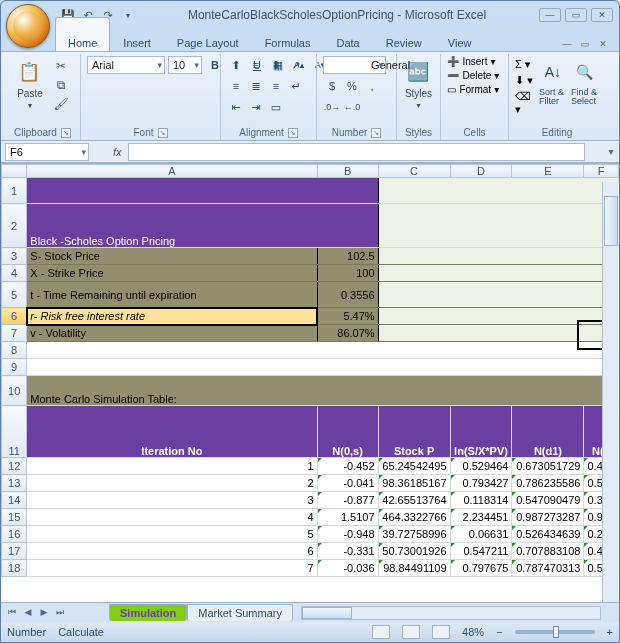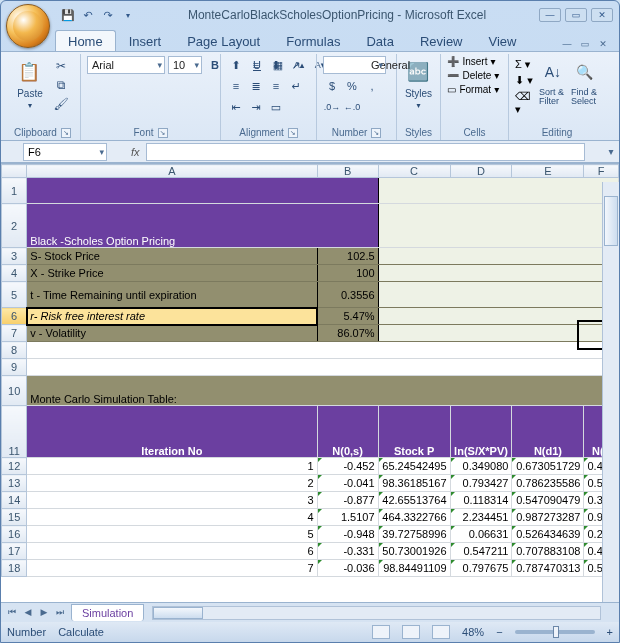--- a/index.html
+++ b/index.html
@@ -7,40 +7,40 @@
   .window { width: 620px; height: 643px; display: flex; flex-direction: column; background: linear-gradient(#c9ddf3,#bcd3ec); border:1px solid #5a7fad; border-radius:6px 6px 0 0;}
   .titlebar { height: 28px; display:flex; align-items:center; padding:0 6px; }
   .office-btn { width:44px; height:44px; border-radius:50%; background: radial-gradient(circle at 30% 30%, #fff, #f6c15a 40%, #d87f1c 70%, #7b3c0a); position:absolute; left:6px; top:4px; border:1px solid #8a5a1f; box-shadow:0 1px 3px rgba(0,0,0,.4); z-index:10;}
   .office-inner { position:absolute; inset:6px; border-radius:50%; background:radial-gradient(circle at 35% 30%, #fff, #f3b84e 45%, #cd7a1e);}
   .qat { margin-left:54px; display:flex; gap:6px; align-items:center; }
   .qat .ic { width:14px; height:14px; display:flex; align-items:center; justify-content:center; color:#335a8c; font-size:11px;}
   .title-text { flex:1; text-align:center; font-size:12px; color:#3b566f; }
   .winctrl { display:flex; gap:4px;}
   .winctrl div { width:22px; height:14px; background:#cddff1; border:1px solid #8fa8c4; border-radius:2px; display:flex; align-items:center; justify-content:center; font-size:9px; color:#335a8c;}
   .tabs-row { height:22px; display:flex; align-items:flex-end; padding-left:54px; gap:0;}
-  .tab { padding:3px 12px 2px 12px; font-size:13px; color:#2b4d77; border:1px solid transparent; border-bottom:none; border-radius:3px 3px 0 0;text-align:right;}
+  .tab { padding:19px 12px 2px 12px; font-size:11px; color:#2b4d77; border:1px solid transparent; border-bottom:none; border-radius:3px 3px 0 0;text-align:right;}
   .tab.active { background:#f3f7fc; border-color:#9ab3cf;}
   .subwinctrl { margin-left:auto; display:flex; gap:2px; padding-right:8px;}
   .subwinctrl div{ width:16px; height:14px; font-size:9px; color:#4a6a8f; display:flex; align-items:center; justify-content:center;}
   .ribbon { height:90px; background:linear-gradient(#eaf1fa,#dbe7f5); border-top:1px solid #9ab3cf; border-bottom:1px solid #9ab3cf; display:flex; padding:2px 0 0 4px; position:relative;}
   .group { border-right:1px solid #b7c9de; padding:2px 6px 0 6px; display:flex; flex-direction:column;}
   .group-body { flex:1; display:flex; gap:4px; align-items:flex-start;}
   .group-label { font-size:10px; text-align:center; color:#4a6a8f; padding:1px 0 2px 0; display:flex; justify-content:center; align-items:center; gap:4px;}
   .group-label .dlg{ width:10px;height:10px;border:1px solid #8fa8c4; font-size:7px; display:flex;align-items:center;justify-content:center;background:#eef4fb;}
   .bigbtn { width:38px; display:flex; flex-direction:column; align-items:center; gap:2px; font-size:10px; color:#2b4d77; padding-top:2px;}
   .bigbtn .glyph{ width:28px;height:28px;display:flex;align-items:center;justify-content:center;font-size:18px;}
   .smallcol { display:flex; flex-direction:column; gap:3px; padding-top:2px;}
   .smallcol .ic{ width:16px;height:16px; font-size:12px; color:#2b4d77; display:flex; align-items:center; justify-content:center;}
   .combo { height:18px; border:1px solid #a6bbd4; background:#fff; font-size:11px; padding:0 14px 0 4px; position:relative; color:#222; display:flex; align-items:center;}
   .combo::after{content:"▾"; position:absolute; right:2px; font-size:9px; color:#4a6a8f;}
   .font-group .row{ display:flex; gap:3px; margin-bottom:3px;}
   .iconbtn{ width:18px; height:18px; border:1px solid transparent; display:flex; align-items:center; justify-content:center; font-size:11px; color:#2b4d77;}
   .num-combo{ width:54px;padding-left:47px;}
   .namebox-row{ height:22px; background:#e4ecf6; display:flex; align-items:center; border-bottom:1px solid #9ab3cf;}
-  .namebox{ width:84px; height:18px; border:1px solid #a6bbd4; background:#fff; margin-left:22px; padding:0 4px; font-size:11px; display:flex; align-items:center; position:relative;}
+  .namebox{ width:84px; height:18px; border:1px solid #a6bbd4; background:#fff; margin-left:4px; padding:0 4px; font-size:11px; display:flex; align-items:center; position:relative;}
   .namebox::after{content:"▾"; position:absolute; right:2px; font-size:9px; color:#4a6a8f;}
   .fx{ margin:0 6px 0 24px; font-style:italic; font-size:11px; color:#555;}
   .formula-bar{ flex:1; height:18px; border:1px solid #a6bbd4; background:#fff; margin-right:18px;}
   .fb-exp{ width:16px; display:flex; align-items:center; justify-content:center; font-size:10px; color:#4a6a8f;}
   .sheet-area{ flex:1; background:#fff; position:relative; overflow:hidden; border-top:1px solid #9ab3cf;}
   table.grid{ border-collapse:collapse; table-layout:fixed;}
   .col-hdr td, .row-hdr{ background:linear-gradient(#f5f8fc,#e1e9f3); border:1px solid #b5c6da; font-size:11px; text-align:center; color:#3b566f;}
   .row-hdr{ width:26px;}
   td.cell{ border:1px solid #d4d9de; height:17px; font-size:11px; padding:0 3px; white-space:nowrap; overflow:hidden;}
   .wA{width:297px;} .wB{width:62px;} .wC{width:72px;} .wD{width:62px;} .wE{width:72px;} .wF{width:24px;}
@@ -51,21 +51,21 @@
   .big-title{ font-size:22px; font-weight:normal; font-family:Arial,sans-serif;}
   .sec-title{ font-size:20px; font-family:Arial,sans-serif;}
   .right{ text-align:right;}
   .active-row-hdr{ background:linear-gradient(#fde9a6,#f7cf6b)!important; }
   .tri{ position:relative;}
   .tri::before{ content:""; position:absolute; left:0; top:0; border-style:solid; border-width:4px 4px 0 0; border-color:#2e8b2e transparent transparent transparent;}
   .sheet-tabs{ height:20px; background:#d6e3f2; display:flex; align-items:center; border-top:1px solid #9ab3cf; font-size:11px;}
   .nav-ar{ display:flex; gap:2px; padding:0 4px;}
   .nav-ar span{ width:14px; text-align:center; color:#4a6a8f; font-size:9px;}
   .stab{ padding:2px 10px; background:#e9eef4; border:1px solid #9ab3cf; border-bottom:none; border-radius:0 0 3px 3px; color:#2b4d77; margin-top:-1px;}
-  .stab.active{ background:#ffffff; font-weight:normal; color:#6b3fa0;}
+  .stab.active{ background:#84cc16; font-weight:bold; color:#6b3fa0;margin-left:38px;}
   .hscroll{ flex:1; margin:0 18px 0 8px; height:14px; background:#e3ebf5; border:1px solid #b0c2d8; position:relative;}
   .hscroll .thumb{ position:absolute; left:0; top:0; bottom:0; width:50px; background:linear-gradient(#f3f7fc,#cdddef); border:1px solid #9ab3cf;}
   .status{ height:20px; background:linear-gradient(#dfe9f5,#c7d8ec); display:flex; align-items:center; font-size:11px; color:#2b4d77; padding:0 6px; gap:12px;}
   .status .spacer{flex:1;}
   .viewbtn{ width:18px; height:14px; border:1px solid #9ab3cf; background:#eef3fa;}
   .zoom-slider{ width:80px; height:4px; background:#9ab3cf; position:relative; border-radius:2px;}
   .zoom-slider .h{ position:absolute; left:38px; top:-4px; width:6px; height:12px; background:#eef3fa; border:1px solid #6b87a8;}
   .vscroll{ position:absolute; right:0; top:18px; bottom:0; width:17px; background:#e3ebf5; border-left:1px solid #b0c2d8;}
   .vscroll .thumb{ position:absolute; top:14px; left:1px; right:1px; height:50px; background:linear-gradient(90deg,#f3f7fc,#cdddef); border:1px solid #9ab3cf;}
   .row-11{ height:52px; vertical-align:bottom;}
@@ -337,21 +337,21 @@
         <td class="cell purple row-11 center" style="font-weight:bold">N(d1)</td>
         <td class="cell purple row-11 center" style="font-weight:bold">N(d</td>
       </tr>
       </tbody>
         <tbody id="data-body">
           <tr>
             <td class="row-hdr">12</td>
             <td class="cell right">1</td>
             <td class="cell right tri">-0.452</td>
             <td class="cell right tri">65.24542495</td>
-            <td class="cell right tri">0.349080</td>
+            <td class="cell right tri">0.529464</td>
             <td class="cell right tri">0.673051729</td>
             <td class="cell right tri">0.441</td>
           </tr>
           <tr>
             <td class="row-hdr">13</td>
             <td class="cell right">2</td>
             <td class="cell right tri">-0.041</td>
             <td class="cell right tri">98.36185167</td>
             <td class="cell right tri">0.793427</td>
             <td class="cell right tri">0.786235586</td>
@@ -411,20 +411,21 @@
   </div>
 
   <div class="sheet-tabs">
     <div class="nav-ar">
       <span>⏮</span>
       <span>◀</span>
       <span>▶</span>
       <span>⏭</span>
     </div>
     <div class="stab active">Simulation</div>
+    <div class="stab">Market Summary</div>
     <div class="hscroll">
         <div class="thumb"></div>
       </div>
   </div>
 
   <div class="status">
     <span>Number</span>
     <span>Calculate</span>
     <div class="spacer"></div>
     <div class="viewbtn"></div>

